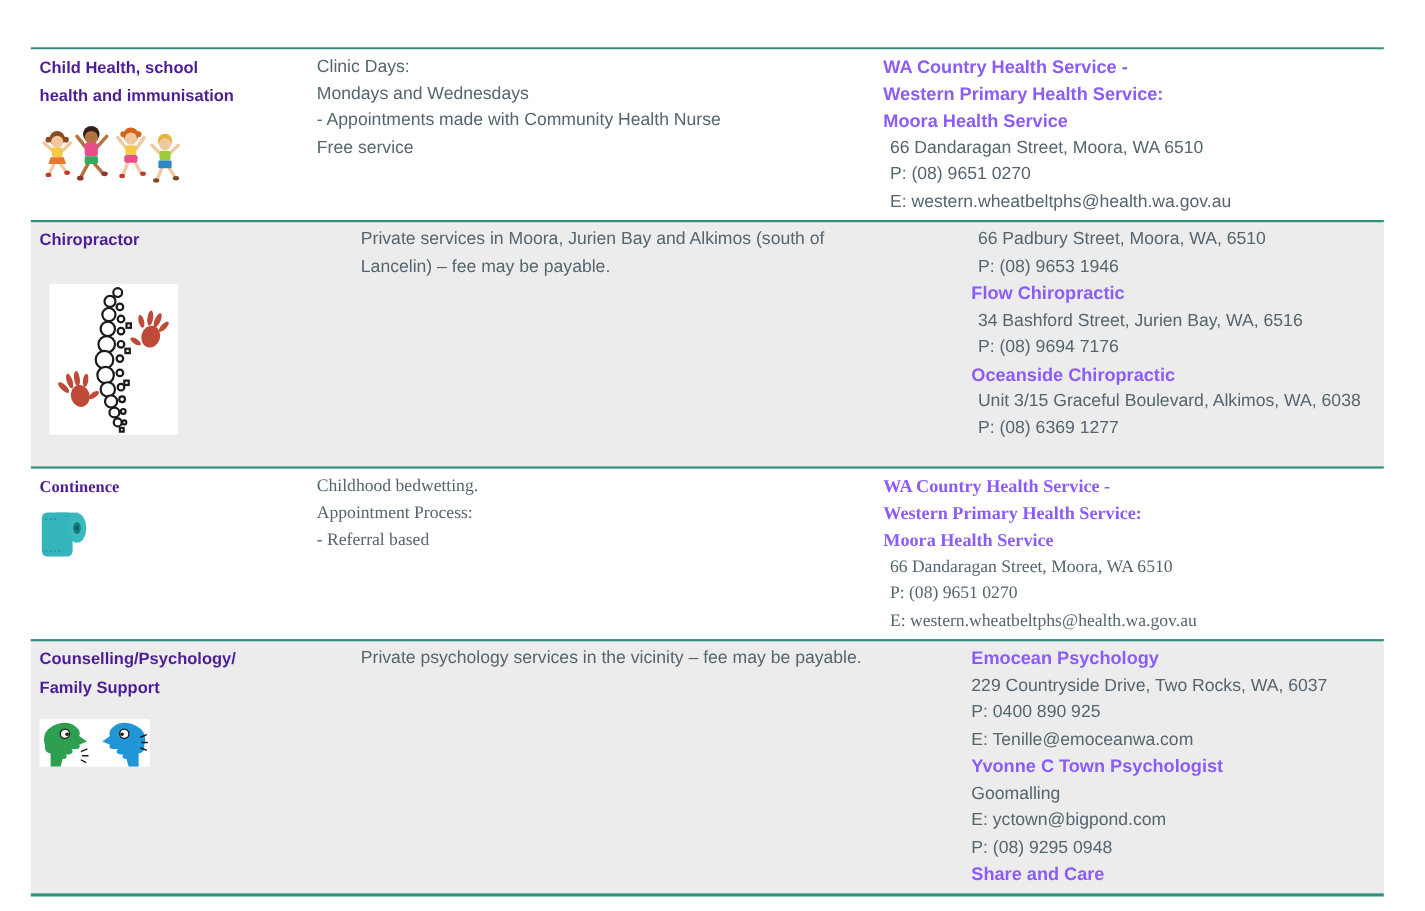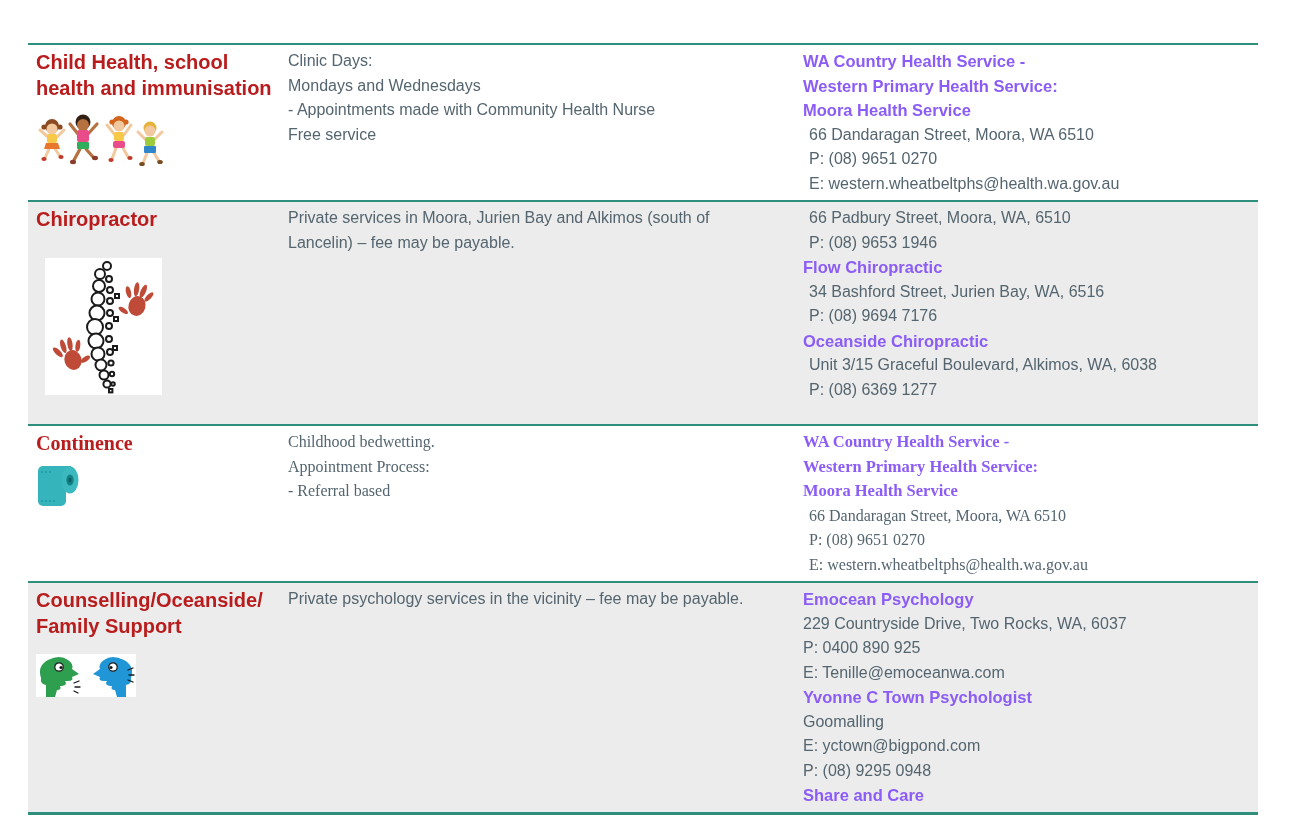--- a/index.html
+++ b/index.html
@@ -14,29 +14,29 @@
     border-bottom:3px solid #2E8F7D;
     box-sizing:border-box;
   }
   .service-row{
     display:grid;
     grid-template-columns:259px 508px 463px;
     overflow:hidden;
     background:#ffffff;
   }
   .service-row + .service-row{border-top:2px solid #2E8F7D;}
-  .service-row.alt{background:#ECECEC;}
+  .service-row.alt{background:#ECECEC;gap:40px;}
   .row-child{min-height:150px;}
   .row-chiro{min-height:222px;}
   .row-cont{min-height:146px;font-family:Liberation Serif, serif;}
   .row-couns{min-height:220px;}
   .cell{padding:4px 10px 4px 8px;box-sizing:border-box;}
   .cell.col-desc{padding-left:1px;}
   .service-title{
-    margin:0;font-size:20px;line-height:26px;font-weight:bold;color:#b91c1c;
+    margin:0;font-size:15px;line-height:26px;font-weight:bold;color:#4c1d95;
   }
   .desc-line{font-size:16px;line-height:24.5px;color:#54656F;max-width:482px;}
   .provider-name{font-size:16.5px;line-height:24.5px;font-weight:bold;color:#8b5cf6;}
   .detail-line{font-size:16px;line-height:24.5px;color:#54656F;}
   .indent-details .detail-line{padding-left:6px;}
   .icon-box{display:block;}
   .icon-frame{background:#ffffff;display:inline-block;line-height:0;}
   .icon-kids{margin-top:13px;}
   .icon-spine{margin-top:26px;margin-left:9px;}
   .icon-roll{margin-top:2px;}
@@ -234,21 +234,21 @@
       <div class="provider-name">Moora Health Service</div>
       <div class="detail-line">66 Dandaragan Street, Moora, WA 6510</div>
       <div class="detail-line">P: (08) 9651 0270</div>
       <div class="detail-line">E: western.wheatbeltphs@health.wa.gov.au</div>
     </div>
   </section>
 
   <section class="service-row row-couns alt">
     <div class="cell col-service">
       <h3 class="service-title">
-        <div>Counselling/Oceanside/</div>
+        <div>Counselling/Psychology/</div>
         <div>Family Support</div>
       </h3>
       <span class="icon-box icon-heads icon-frame">
         <svg width="100" height="43" viewBox="0 0 100 43">
           <rect x="0" y="0" width="100" height="43" fill="#ffffff"></rect>
           <g>
             <path d="M10,43 L10,31 Q4,30 5,24 Q1,12 12,6 Q24,0 32,6 Q38,10 36,15 L43,20 L36,23 Q38,27 32,27 L29,27 Q32,31 26,32 L24,32 Q26,36 21,36 L19,43 Z" fill="#2e9e4f"></path>
             <circle cx="23" cy="13" r="4.2" fill="#ffffff" stroke="#1a1a1a" stroke-width="1.2"></circle>
             <circle cx="25" cy="13.5" r="1.6" fill="#1a1a1a"></circle>
             <g stroke="#1a1a1a" stroke-width="1.3" stroke-linecap="round">

